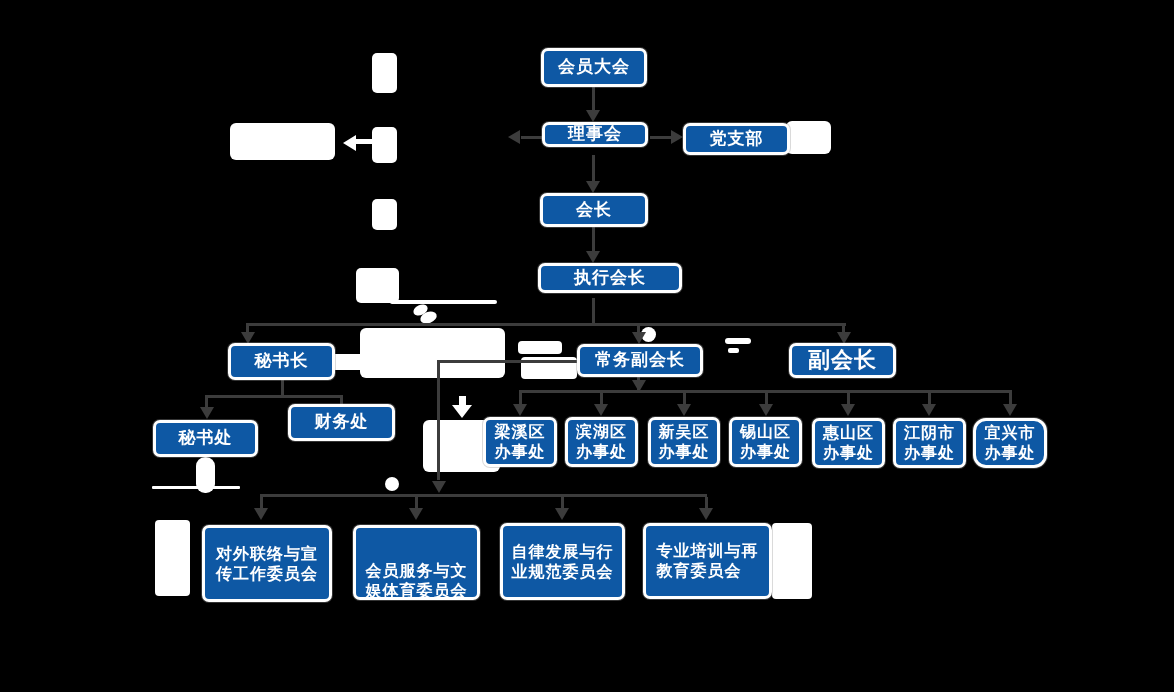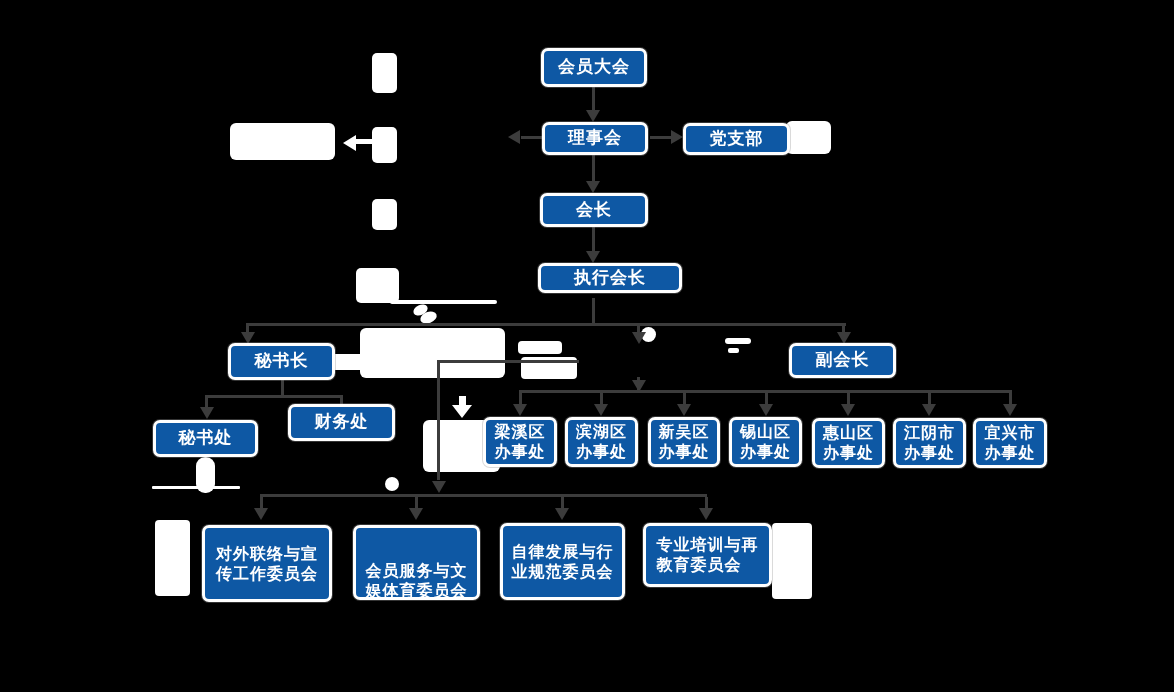--- a/index.html
+++ b/index.html
@@ -100,37 +100,40 @@
     <div class="ah ah-down" style="left: 841px; top: 404px;"></div>
     <div class="ah ah-down" style="left: 922px; top: 404px;"></div>
     <div class="ah ah-down" style="left: 1003px; top: 404px;"></div>
     <div class="ah ah-down" style="left: 254px; top: 508px;"></div>
     <div class="ah ah-down" style="left: 409px; top: 508px;"></div>
     <div class="ah ah-down" style="left: 555px; top: 508px;"></div>
     <div class="ah ah-down" style="left: 699px; top: 508px;"></div>
     <div class="node" style="left: 541px; top: 48px; width: 106px; height: 39px;">
       <span class="lbl" style="font-size: 17px;">会员大会</span>
     </div>
-    <div class="node" style="left: 542px; top: 122px; width: 106px; height: 33px;">
+    <div class="node" style="left: 542px; top: 122px; width: 106px; height: 25px;">
       <span class="lbl" style="font-size: 17px;">理事会</span>
     </div>
     <div class="node" style="left: 683px; top: 123px; width: 107px; height: 32px;">
       <span class="lbl" style="font-size: 17px;">党支部</span>
     </div>
     <div class="node" style="left: 540px; top: 193px; width: 108px; height: 34px;">
       <span class="lbl" style="font-size: 17px;">会长</span>
     </div>
     <div class="node" style="left: 538px; top: 263px; width: 144px; height: 30px;">
       <span class="lbl" style="font-size: 17px;">执行会长</span>
     </div>
     <div class="node" style="left: 228px; top: 343px; width: 107px; height: 37px;">
       <span class="lbl" style="font-size: 17px;">秘书长</span>
     </div>
+    <div class="node" style="left: 577px; top: 344px; width: 126px; height: 33px;">
+      <span class="lbl" style="font-size: 17px;">常务副会长</span>
+    </div>
     <div class="node" style="left: 789px; top: 343px; width: 107px; height: 35px;">
-      <span class="lbl" style="font-size: 17px;">副会长</span>
+      <span class="lbl" style="font-size: 22px;">副会长</span>
     </div>
     <div class="node" style="left: 153px; top: 420px; width: 105px; height: 37px;">
       <span class="lbl" style="font-size: 17px;">秘书处</span>
     </div>
     <div class="node" style="left: 288px; top: 404px; width: 107px; height: 37px;">
       <span class="lbl" style="font-size: 17px;">财务处</span>
     </div>
     <div class="node" style="left: 483px; top: 417px; width: 74px; height: 50px;">
       <span class="lbl" style="font-size: 16px;">梁溪区
 办事处</span>
@@ -148,33 +151,33 @@
 办事处</span>
     </div>
     <div class="node" style="left: 812px; top: 418px; width: 73px; height: 50px;">
       <span class="lbl" style="font-size: 16px;">惠山区
 办事处</span>
     </div>
     <div class="node" style="left: 893px; top: 418px; width: 73px; height: 50px;">
       <span class="lbl" style="font-size: 16px;">江阴市
 办事处</span>
     </div>
-    <div class="node" style="left: 973px; top: 418px; width: 74px; height: 50px;">
+    <div class="node" style="left: 973px; top: 418px; width: 74px; height: 50px; border-radius: 13px;">
       <span class="lbl" style="font-size: 16px;">宜兴市
 办事处</span>
     </div>
     <div class="node" style="left: 202px; top: 525px; width: 130px; height: 77px;">
       <span class="lbl" style="font-size: 16px;">对外联络与宣
 传工作委员会</span>
     </div>
     <div class="node" style="left: 353px; top: 525px; width: 127px; height: 75px;">
       <span class="lbl" style="font-size: 16px; margin-top: 36px;">会员服务与文
 娱体育委员会</span>
     </div>
     <div class="node" style="left: 500px; top: 523px; width: 125px; height: 77px;">
       <span class="lbl" style="font-size: 16px;">自律发展与行
 业规范委员会</span>
     </div>
-    <div class="node" style="left: 643px; top: 523px; width: 129px; height: 64px;">
+    <div class="node" style="left: 643px; top: 523px; width: 129px; height: 76px;">
       <span class="lbl" style="font-size: 16px;">专业培训与再
 教育委员会</span>
     </div>
   </div>
 
 </body></html>

